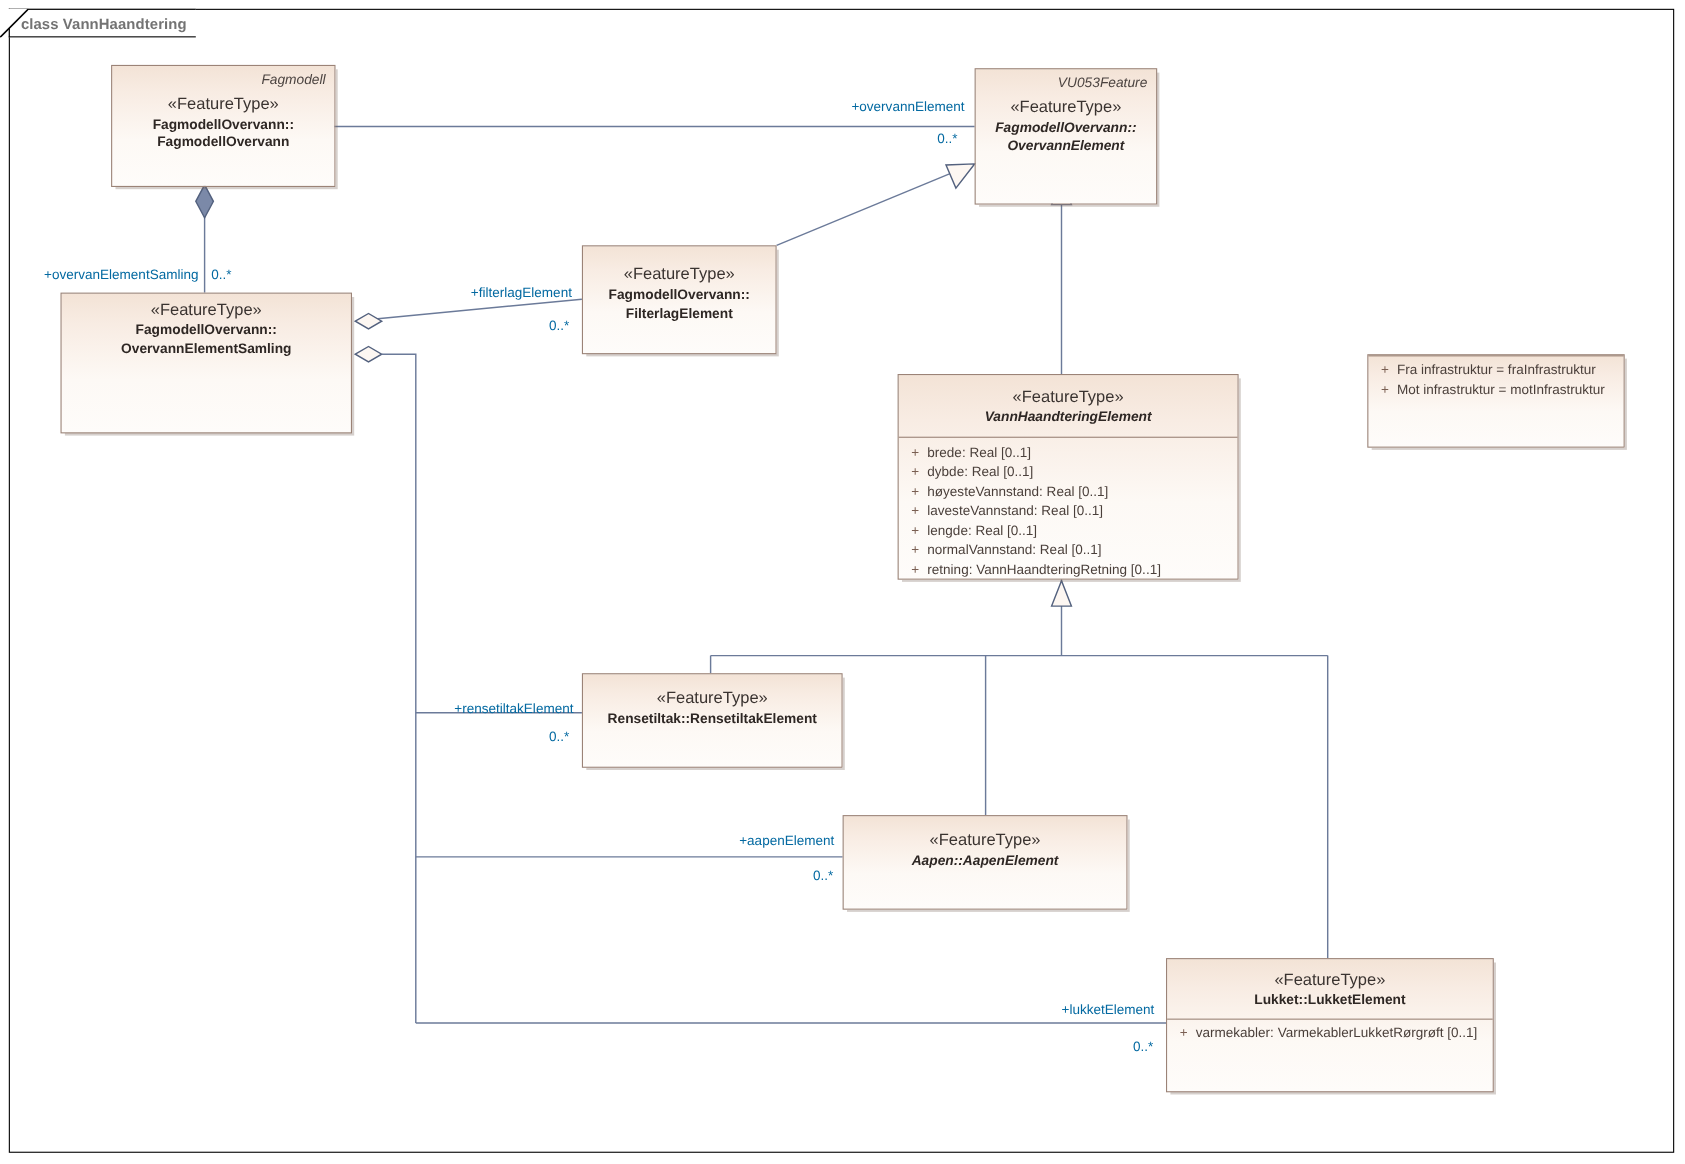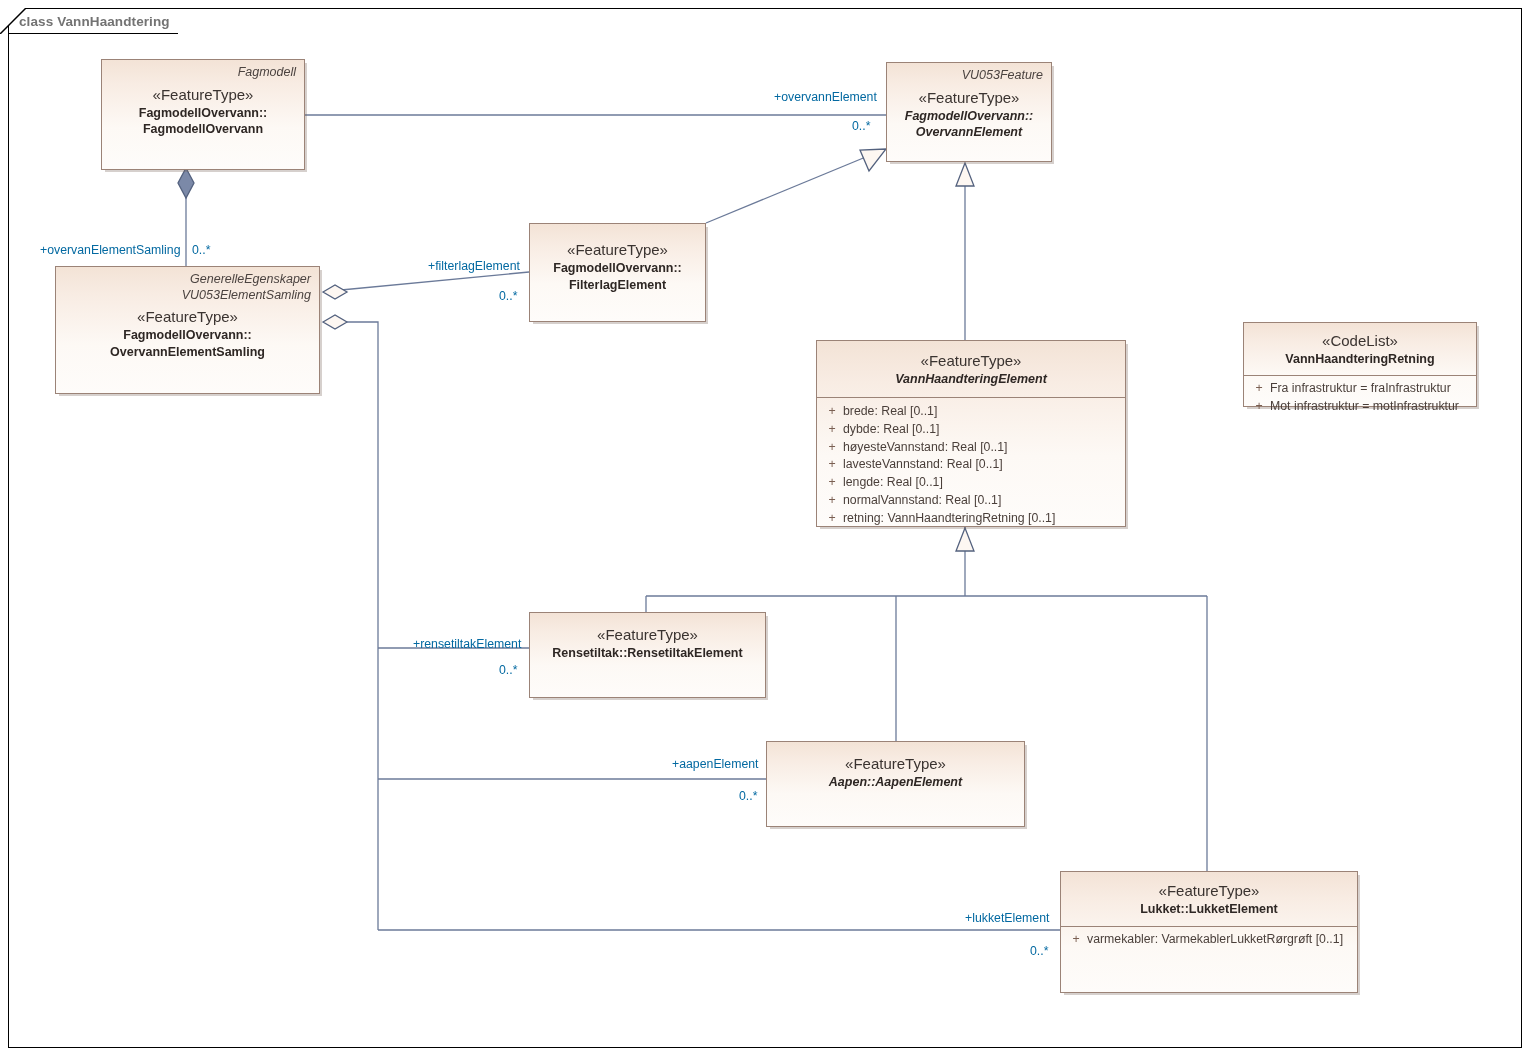--- a/index.html
+++ b/index.html
@@ -219,33 +219,31 @@
 
   <div class="uml" style="left:101px; top:59px; width:204px; height:111px;">
     <div class="uml-head">
       <span class="corner-note">Fagmodell</span>
       <span class="stereo">«FeatureType»</span>
       <span class="cname">FagmodellOvervann::
 FagmodellOvervann</span>
     </div>
   </div>
 
-  <div class="uml" style="left:886px; top:62px; width:166px; height:100px;">
+  <div class="uml" style="left:886px; top:62px; width:166px; height:124px;">
     <div class="uml-head">
       <span class="corner-note">VU053Feature</span>
       <span class="stereo">«FeatureType»</span>
       <span class="cname italic">FagmodellOvervann::
 OvervannElement</span>
     </div>
   </div>
 
   <div class="uml" style="left:55px; top:266px; width:265px; height:128px;">
     <div class="uml-head">
-      <span class="corner-note" style="white-space:pre-line;">GenerelleEgenskaper
-VU053ElementSamling</span>
       <span class="stereo">«FeatureType»</span>
       <span class="cname">FagmodellOvervann::
 OvervannElementSamling</span>
     </div>
   </div>
 
   <div class="uml" style="left:529px; top:223px; width:177px; height:99px;">
     <div class="uml-head" style="padding-top:16px;">
       <span class="stereo">«FeatureType»</span>
       <span class="cname">FagmodellOvervann::
@@ -285,24 +283,20 @@
         <span class="txt">normalVannstand: Real [0..1]</span>
       </div>
       <div class="attr">
         <span class="vis">+</span>
         <span class="txt">retning: VannHaandteringRetning [0..1]</span>
       </div>
     </div>
   </div>
 
   <div class="uml" style="left:1243px; top:322px; width:234px; height:85px;">
-    <div class="uml-head" style="padding-top:8px; padding-bottom:7px;">
-      <span class="stereo">«CodeList»</span>
-      <span class="cname">VannHaandteringRetning</span>
-    </div>
     <div class="uml-sep"></div>
     <div class="uml-attrs" style="padding-top:4px;">
       <div class="attr">
         <span class="vis">+</span>
         <span class="txt">Fra infrastruktur = fraInfrastruktur</span>
       </div>
       <div class="attr">
         <span class="vis">+</span>
         <span class="txt">Mot infrastruktur = motInfrastruktur</span>
       </div>

